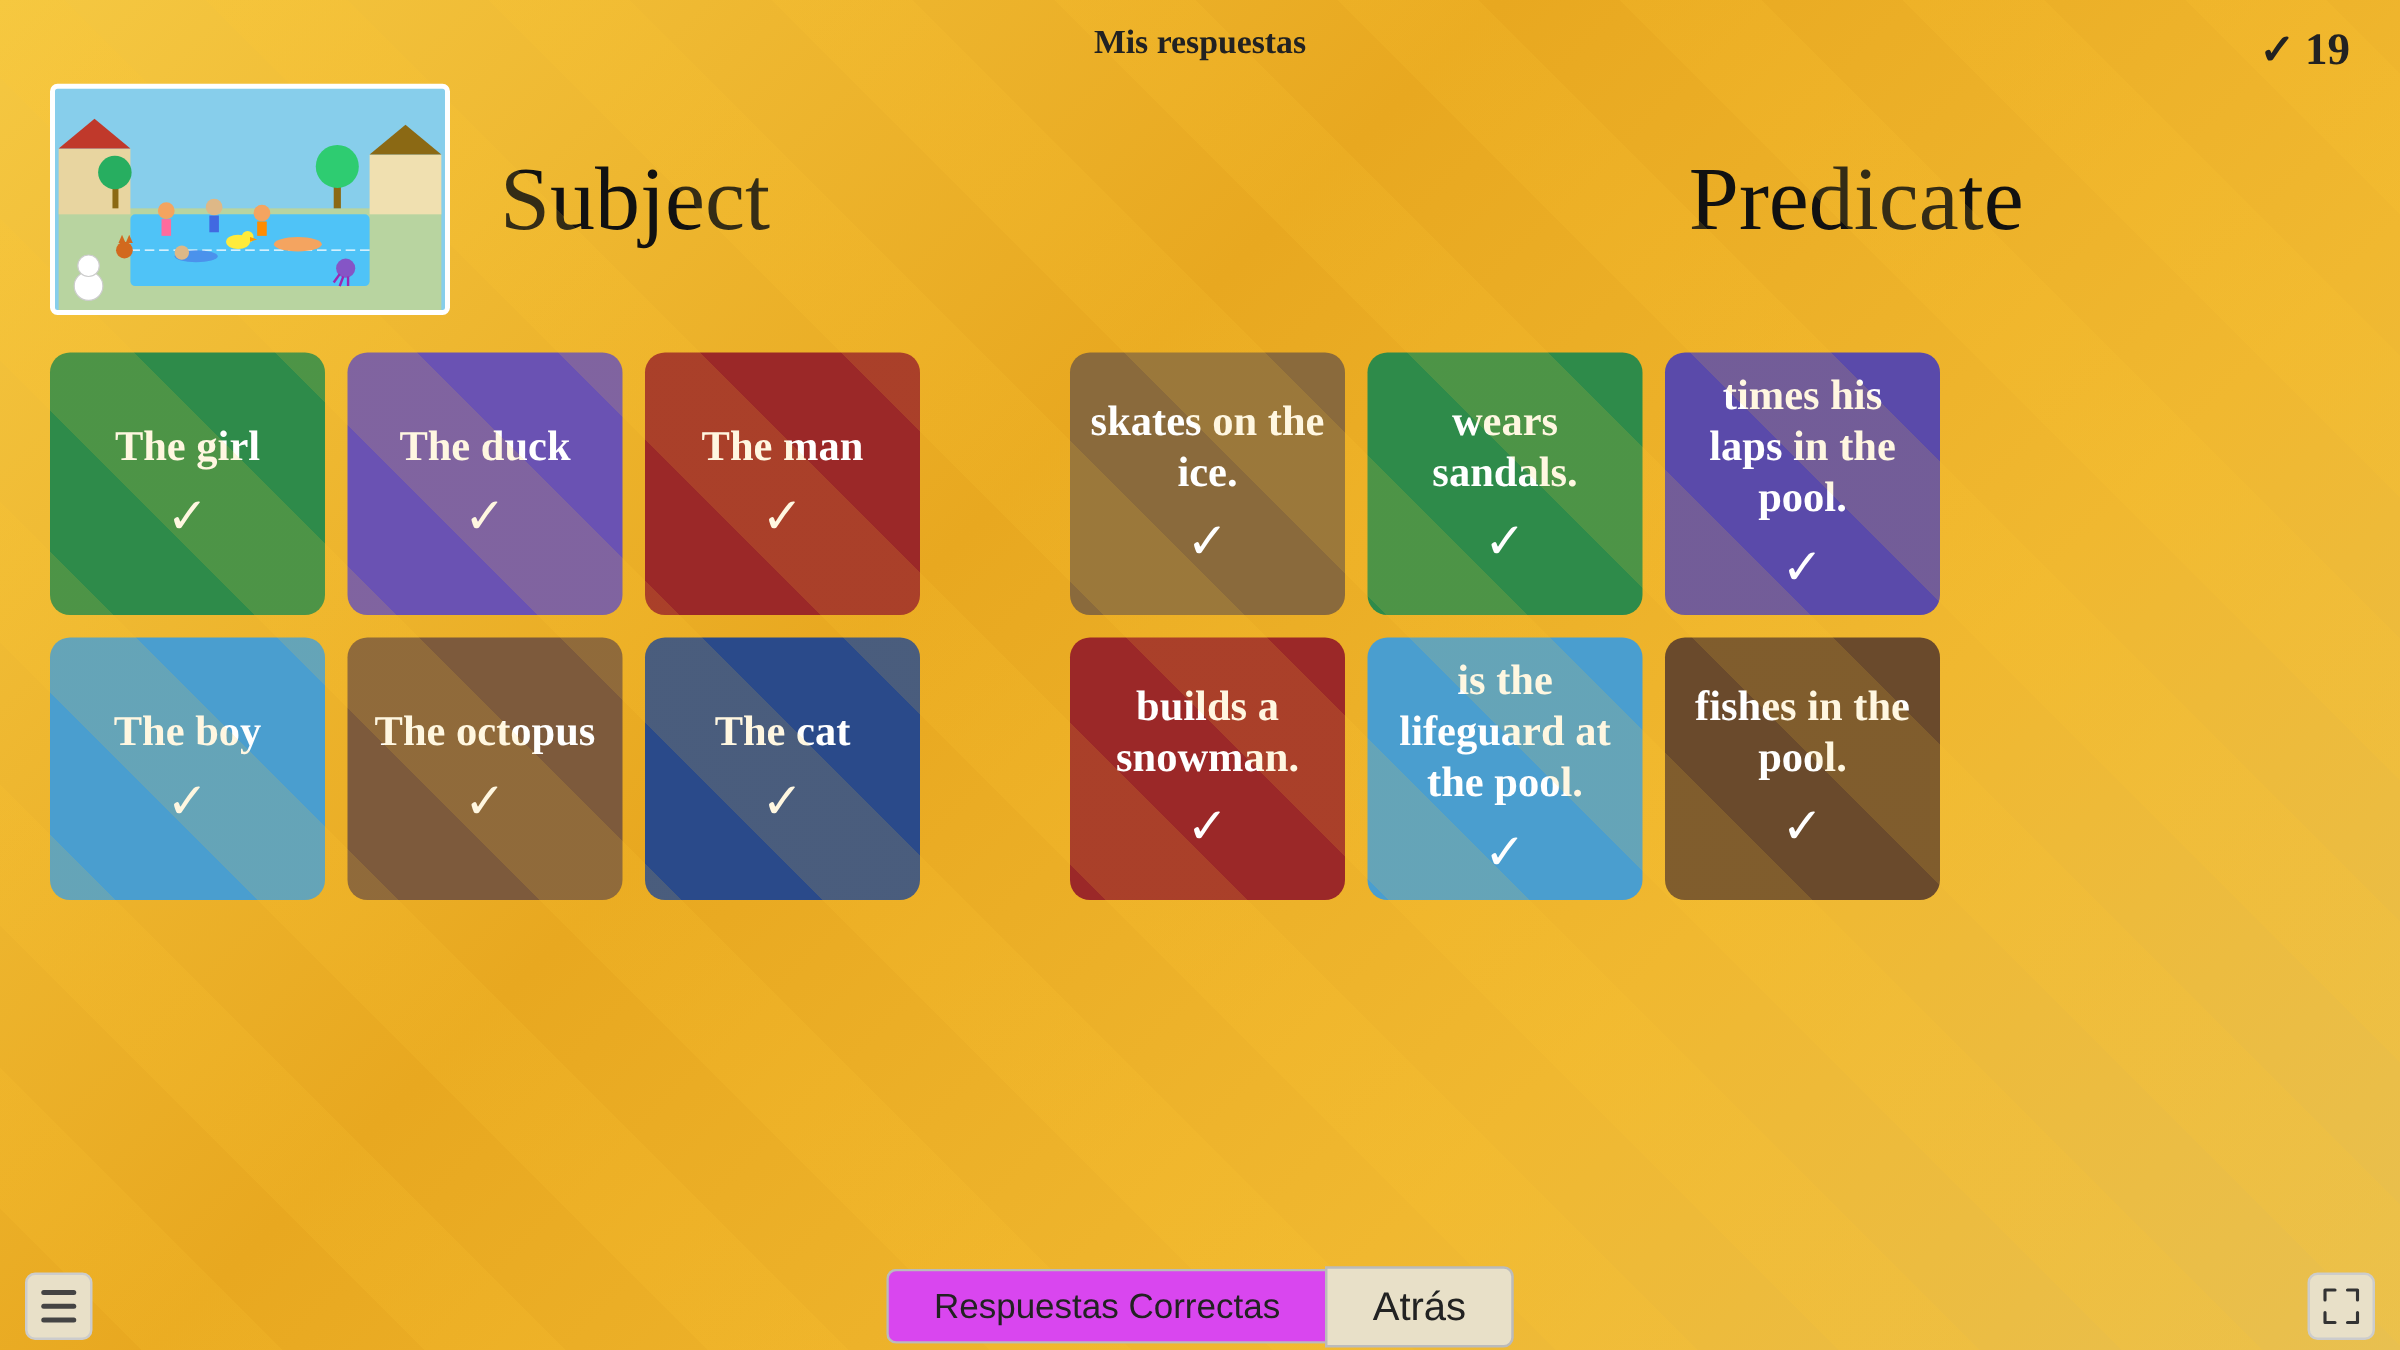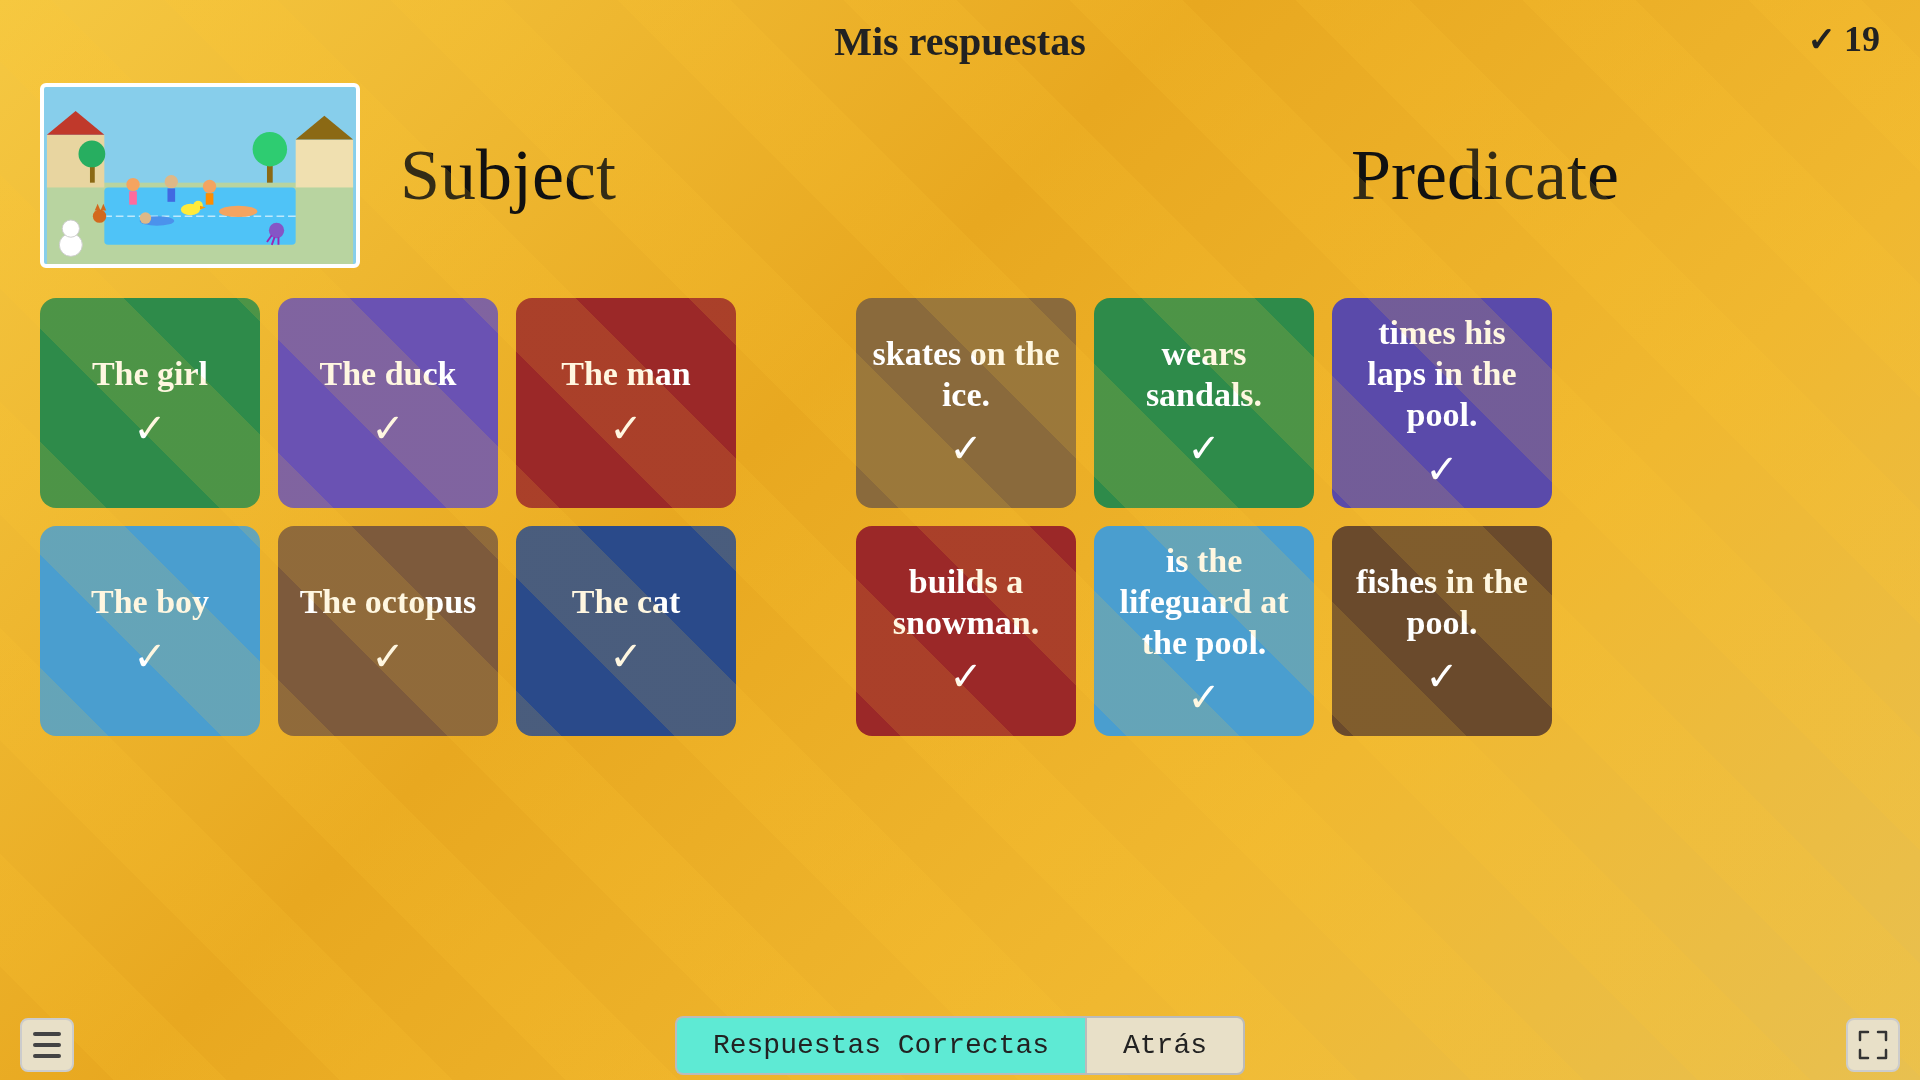--- a/index.html
+++ b/index.html
@@ -31,21 +31,21 @@
     
     .header {
       display: flex;
       justify-content: center;
       align-items: center;
       padding: 18px 40px;
       position: relative;
     }
 
     .header-title {
-      font-size: 40px;
+      font-size: 27px;
       font-weight: bold;
       color: #222;
     }
 
     .header-score {
       position: absolute;
       right: 40px;
       top: 18px;
       font-size: 36px;
       font-weight: bold;
@@ -203,38 +203,38 @@
     }
 
     .menu-line {
       width: 28px;
       height: 4px;
       background: #444;
       border-radius: 2px;
     }
 
     .respuestas-btn {
-      background: #5eead4;
+      background: #d946ef;
       border: 2px solid #bbb;
       border-right: none;
       border-radius: 8px 0 0 8px;
       padding: 12px 36px;
       font-size: 28px;
-      font-family: Liberation Mono, monospace;
+      font-family: Liberation Sans, sans-serif;
       cursor: pointer;
       color: #222;
     }
 
     .atras-btn {
       background: #e8e0c8;
       border: 2px solid #bbb;
       border-radius: 0 8px 8px 0;
       padding: 12px 36px;
-      font-size: 28px;
-      font-family: Liberation Mono, monospace;
+      font-size: 32px;
+      font-family: Liberation Sans, sans-serif;
       cursor: pointer;
       color: #222;
     }
 
     .fullscreen-btn {
       position: absolute;
       right: 20px;
       width: 54px;
       height: 54px;
       background: #e8e0c8;

